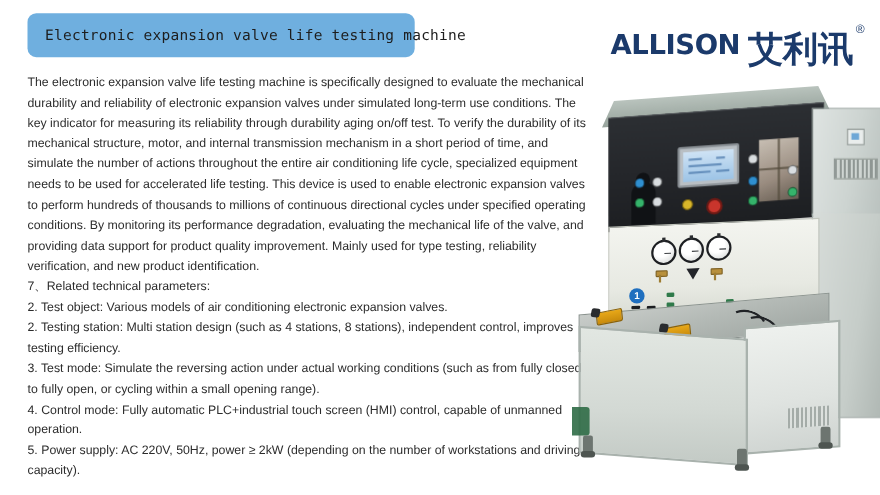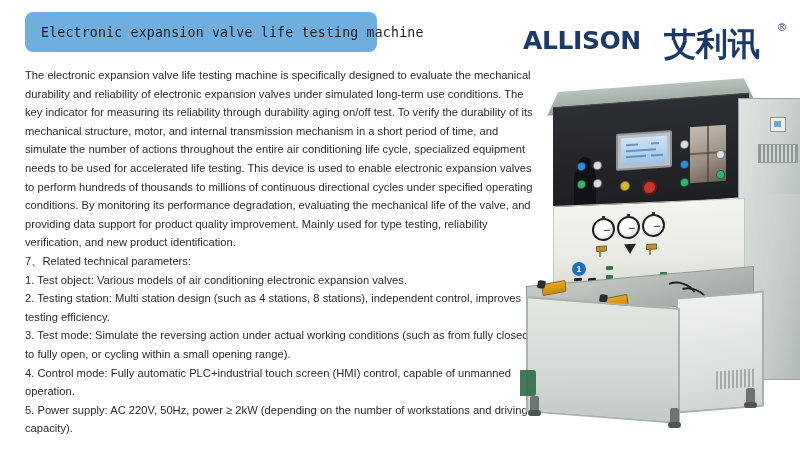--- a/index.html
+++ b/index.html
@@ -20,21 +20,21 @@
   }
   .title-banner .title-text{
     font-family:"DejaVu Sans Mono","Liberation Mono",monospace;
     font-size:13.2px;color:#1d1d1d;letter-spacing:0.2px;
     padding-left:16px;white-space:nowrap;
   }
 
   
   .logo{
     position:absolute;right:14px;top:28px;
-    display:flex;align-items:flex-start;gap:16px;
+    display:flex;align-items:flex-start;
   }
   .logo-en{
     font-family:"DejaVu Sans","Liberation Sans",sans-serif;
     font-weight:bold;font-size:25px;color:#1b3a6b;
     letter-spacing:-0.4px;line-height:1;
   }
   .logo-cn{
     font-family:"DejaVu Sans","Liberation Sans",sans-serif;
     font-weight:bold;font-size:32px;color:#1b3a6b;
     margin-left:7px;line-height:1;
@@ -248,21 +248,21 @@
 
   <div class="logo">
     <span class="logo-en">ALLISON</span>
     <span class="logo-cn">艾利讯</span>
     <span class="logo-r">®</span>
   </div>
 
   <div class="copy">
     <p>The electronic expansion valve life testing machine is specifically designed to evaluate the mechanical durability and reliability of electronic expansion valves under simulated long-term use conditions. The key indicator for measuring its reliability through durability aging on/off test. To verify the durability of its mechanical structure, motor, and internal transmission mechanism in a short period of time, and simulate the number of actions throughout the entire air conditioning life cycle, specialized equipment needs to be used for accelerated life testing. This device is used to enable electronic expansion valves to perform hundreds of thousands to millions of continuous directional cycles under specified operating conditions. By monitoring its performance degradation, evaluating the mechanical life of the valve, and providing data support for product quality improvement. Mainly used for type testing, reliability verification, and new product identification.</p>
     <p>7、Related technical parameters:</p>
-    <p>1. Test object: Various models of air conditioning electronic expansion valves.</p>
+    <p>2. Test object: Various models of air conditioning electronic expansion valves.</p>
     <p>2. Testing station: Multi station design (such as 4 stations, 8 stations), independent control, improves testing efficiency.</p>
     <p>3. Test mode: Simulate the reversing action under actual working conditions (such as from fully closed to fully open, or cycling within a small opening range).</p>
     <p>4. Control mode: Fully automatic PLC+industrial touch screen (HMI) control, capable of unmanned operation.</p>
     <p>5. Power supply: AC 220V, 50Hz, power ≥ 2kW (depending on the number of workstations and driving capacity).</p>
 
   </div>
 
   <div class="photo">
     <div class="machine">
 

